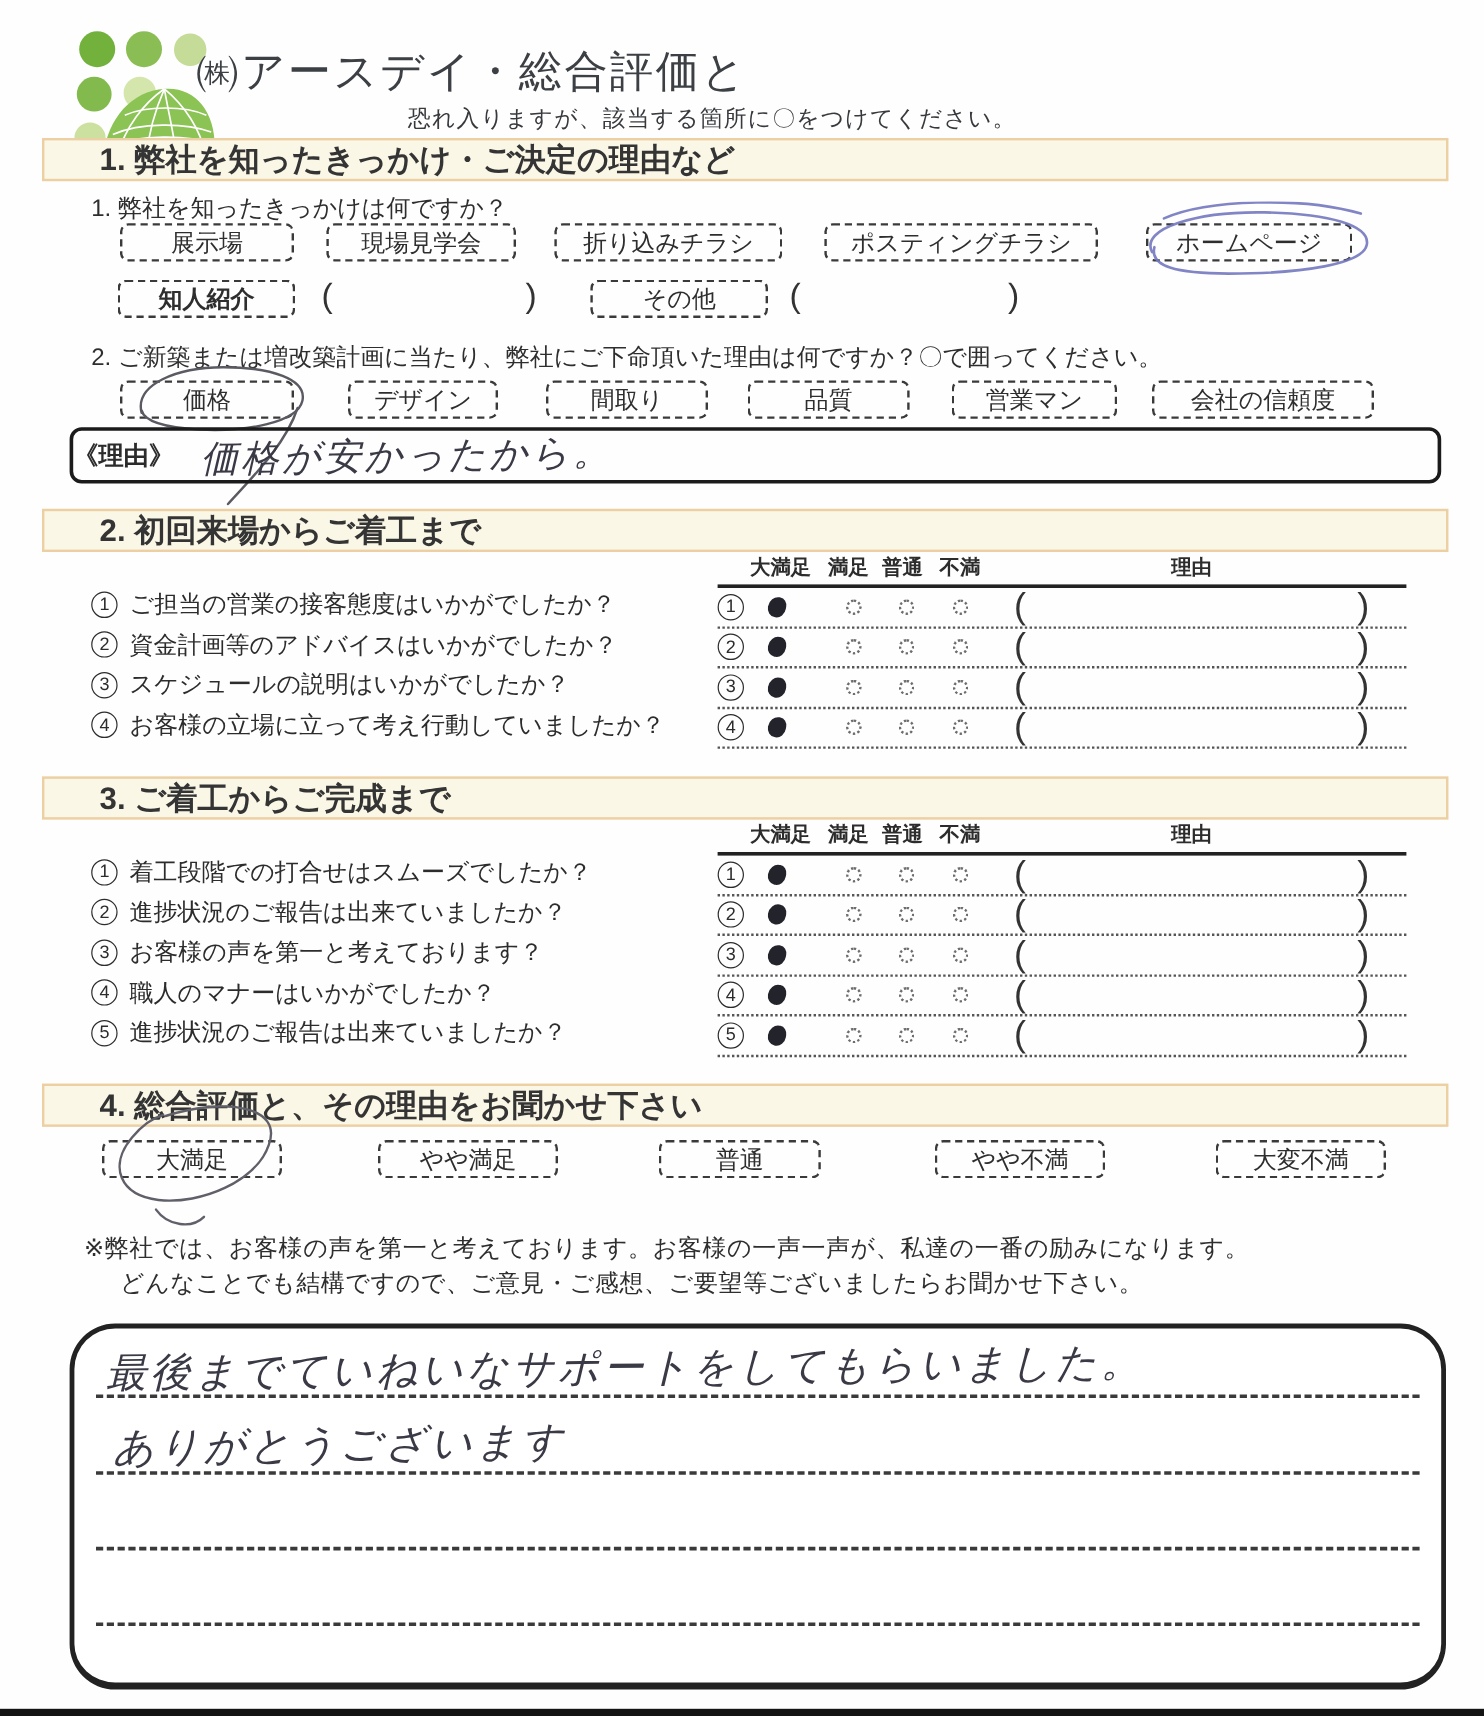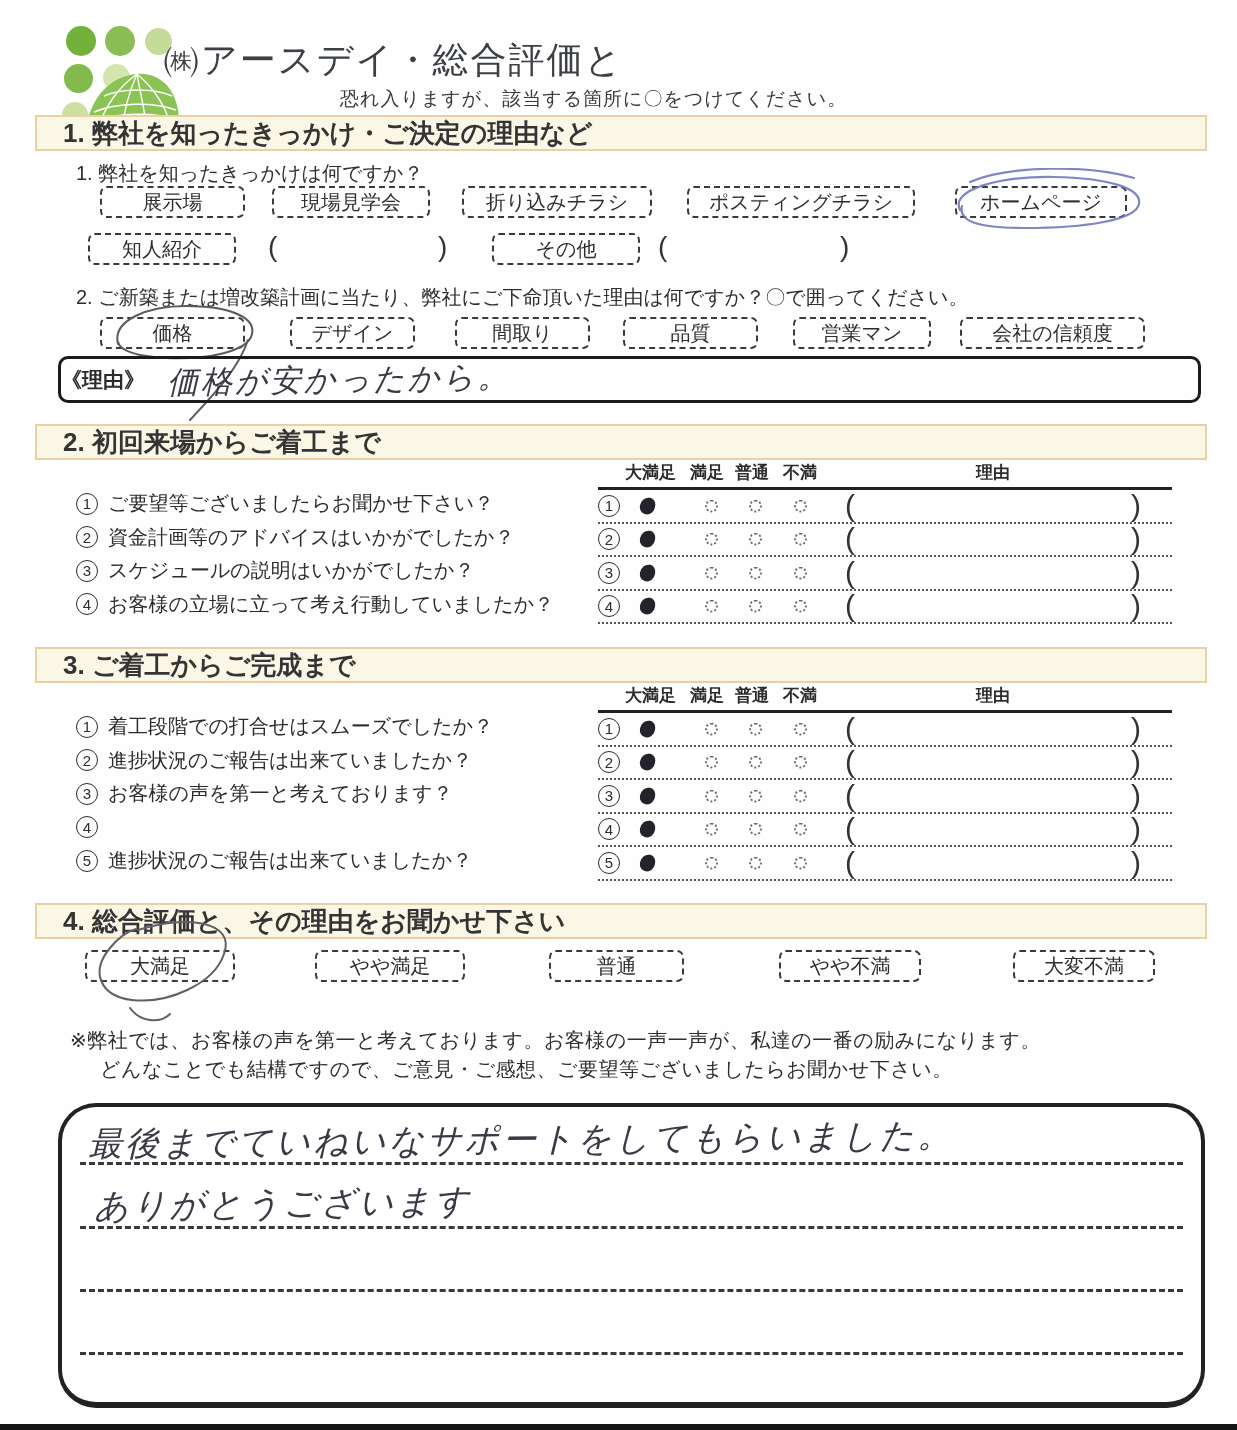--- a/index.html
+++ b/index.html
@@ -7,21 +7,21 @@
         font-family:"Liberation Sans","DejaVu Sans",sans-serif;color:#2b2b2b;}
   .abs{position:absolute;}
   
   .company{font-size:36px;font-weight:500;letter-spacing:2px;color:#3c4044;}
   .title{font-size:36px;font-weight:500;letter-spacing:32px;color:#3c4044;white-space:nowrap;}
   .subtitle{font-size:19px;color:#37393c;letter-spacing:1px;}
   
   .dot{position:absolute;border-radius:50%;}
   
   .secbar{background:#fbf7e6;border:2px solid #eccfa2;box-sizing:border-box;height:36px;
-          display:flex;align-items:center;padding-left:26px;font-size:26px;font-weight:600;color:#343434;}
+          display:flex;align-items:center;padding-left:46px;font-size:26px;font-weight:600;color:#343434;}
   .qlabel{font-size:20px;color:#2e2e2e;}
   
   .optbox{position:absolute;border:2px dashed #3a3a3a;border-radius:7px;box-sizing:border-box;
           height:32px;display:flex;align-items:center;justify-content:center;font-size:20px;color:#2e2e2e;background:transparent;}
   .paren{position:absolute;font-size:28px;font-weight:300;color:#333;}
   
   .reasonbox{border:3px solid #1b1b1b;border-radius:10px;box-sizing:border-box;display:flex;align-items:center;}
   .reasonlabel{font-size:21px;font-weight:700;white-space:nowrap;}
   .handw{font-style:italic;color:#3a3a46;letter-spacing:3px;white-space:nowrap;}
   
@@ -95,21 +95,21 @@
     <span>ホームページ</span>
     </div>
 
   <svg class="sketch" style="left:936px;top:168px;" width="216" height="66" viewBox="0 0 216 66">
     <g stroke="#7478bf" stroke-width="2.2" fill="none" stroke-linecap="round" opacity="0.9">
       <path d="M24,42 C14,22 62,8 118,9 C172,10 206,20 203,36 C200,52 150,60 88,60 C44,60 22,54 26,38"></path>
       <path d="M34,14 C70,-2 150,-4 198,10"></path>
     </g>
   </svg>
 
-  <div class="optbox" style="left:88px;top:233px;width:148px;">
+  <div class="optbox" style="left:98px;top:233px;width:148px;font-weight:bold;">
     <span>知人紹介</span>
     </div>
   <span class="paren" style="left:268px;top:231px;">(</span>
   <span class="paren" style="left:438px;top:231px;">)</span>
   <div class="optbox" style="left:492px;top:233px;width:148px;">
     <span>その他</span>
     </div>
   <span class="paren" style="left:658px;top:231px;">(</span>
   <span class="paren" style="left:840px;top:231px;">)</span>
 
@@ -146,21 +146,21 @@
     <span class="handw" style="font-size:31px;margin-left:22px;transform:rotate(-1deg);">価格が安かったから。</span>
   </div>
 
   <div class="abs secbar" style="left:35px;top:424px;width:1172px;">
     <span>2. 初回来場からご着工まで</span>
   </div>
 
   <div class="abs qcol" style="left:76px;top:487px;width:520px;">
     <div class="qrow">
       <span class="qnum">1</span>
-      <span>ご要望等ございましたらお聞かせ下さい？</span>
+      <span>ご担当の営業の接客態度はいかがでしたか？</span>
       </div>
     <div class="qrow">
       <span class="qnum">2</span>
       <span>資金計画等のアドバイスはいかがでしたか？</span>
       </div>
     <div class="qrow">
       <span class="qnum">3</span>
       <span>スケジュールの説明はいかがでしたか？</span>
       </div>
     <div class="qrow">
@@ -227,20 +227,21 @@
     <div class="qrow">
       <span class="qnum">2</span>
       <span>進捗状況のご報告は出来ていましたか？</span>
       </div>
     <div class="qrow">
       <span class="qnum">3</span>
       <span>お客様の声を第一と考えております？</span>
       </div>
     <div class="qrow">
       <span class="qnum">4</span>
+      <span>職人のマナーはいかがでしたか？</span>
       </div>
     <div class="qrow">
       <span class="qnum">5</span>
       <span>進捗状況のご報告は出来ていましたか？</span>
       </div>
   </div>
 
   <div class="abs" style="left:598px;top:684px;width:574px;height:200px;">
     <span class="colhead" style="left:27px;top:0;">大満足</span>
     <span class="colhead" style="left:92px;top:0;">満足</span>

